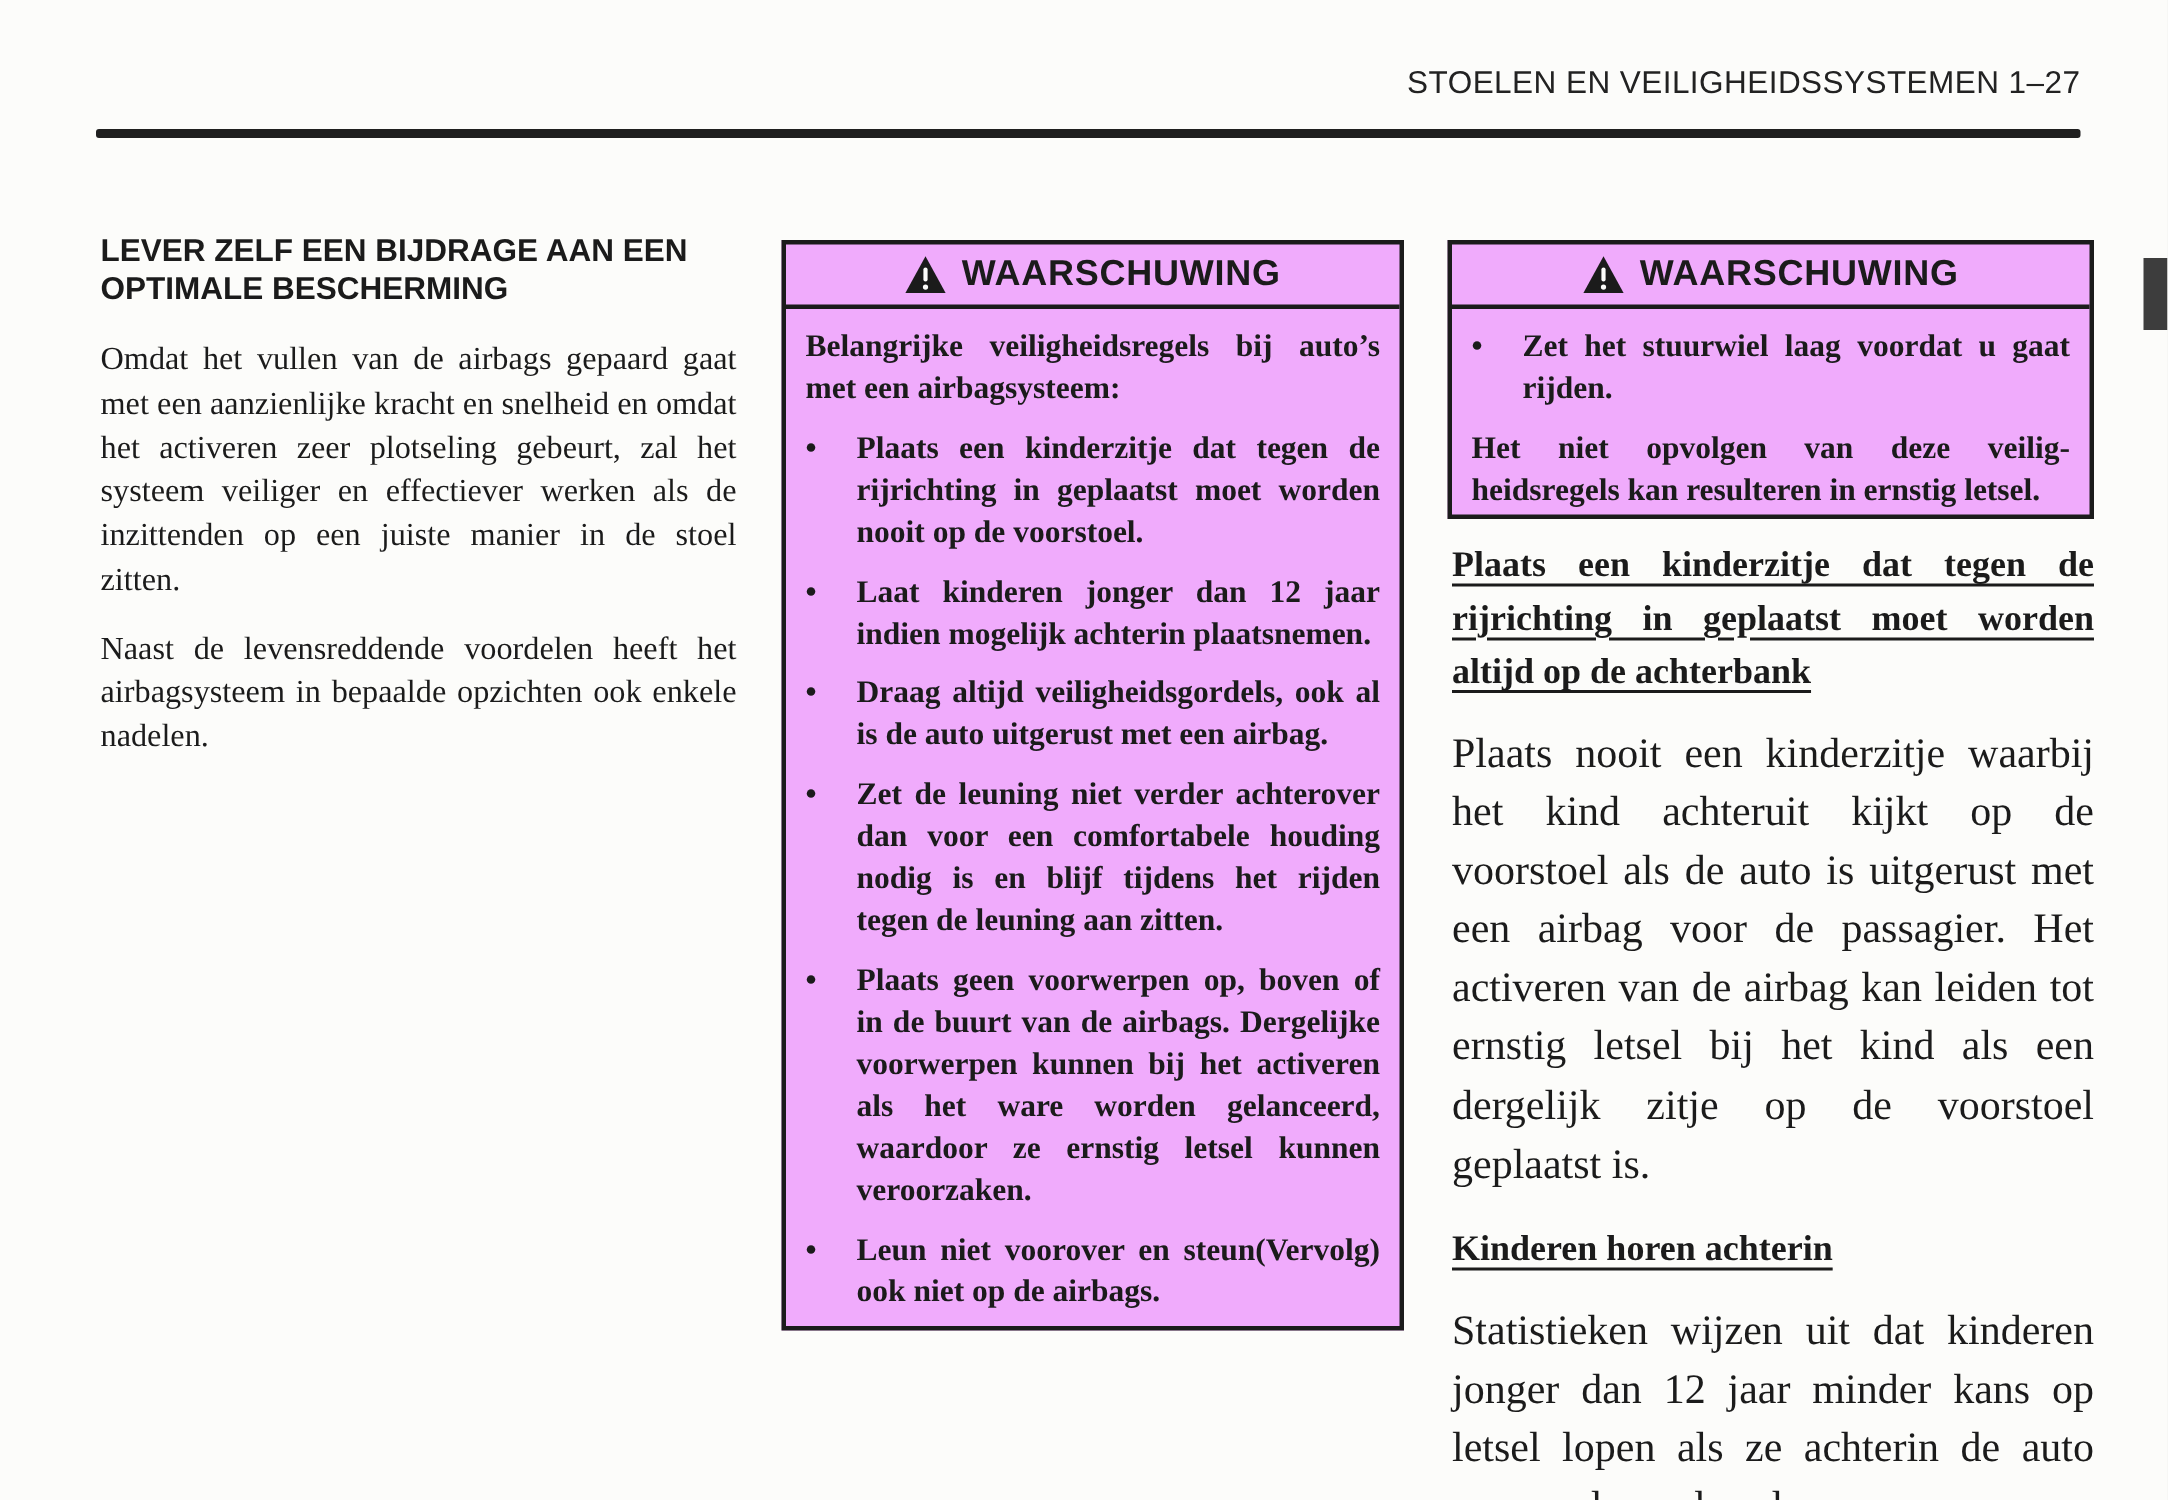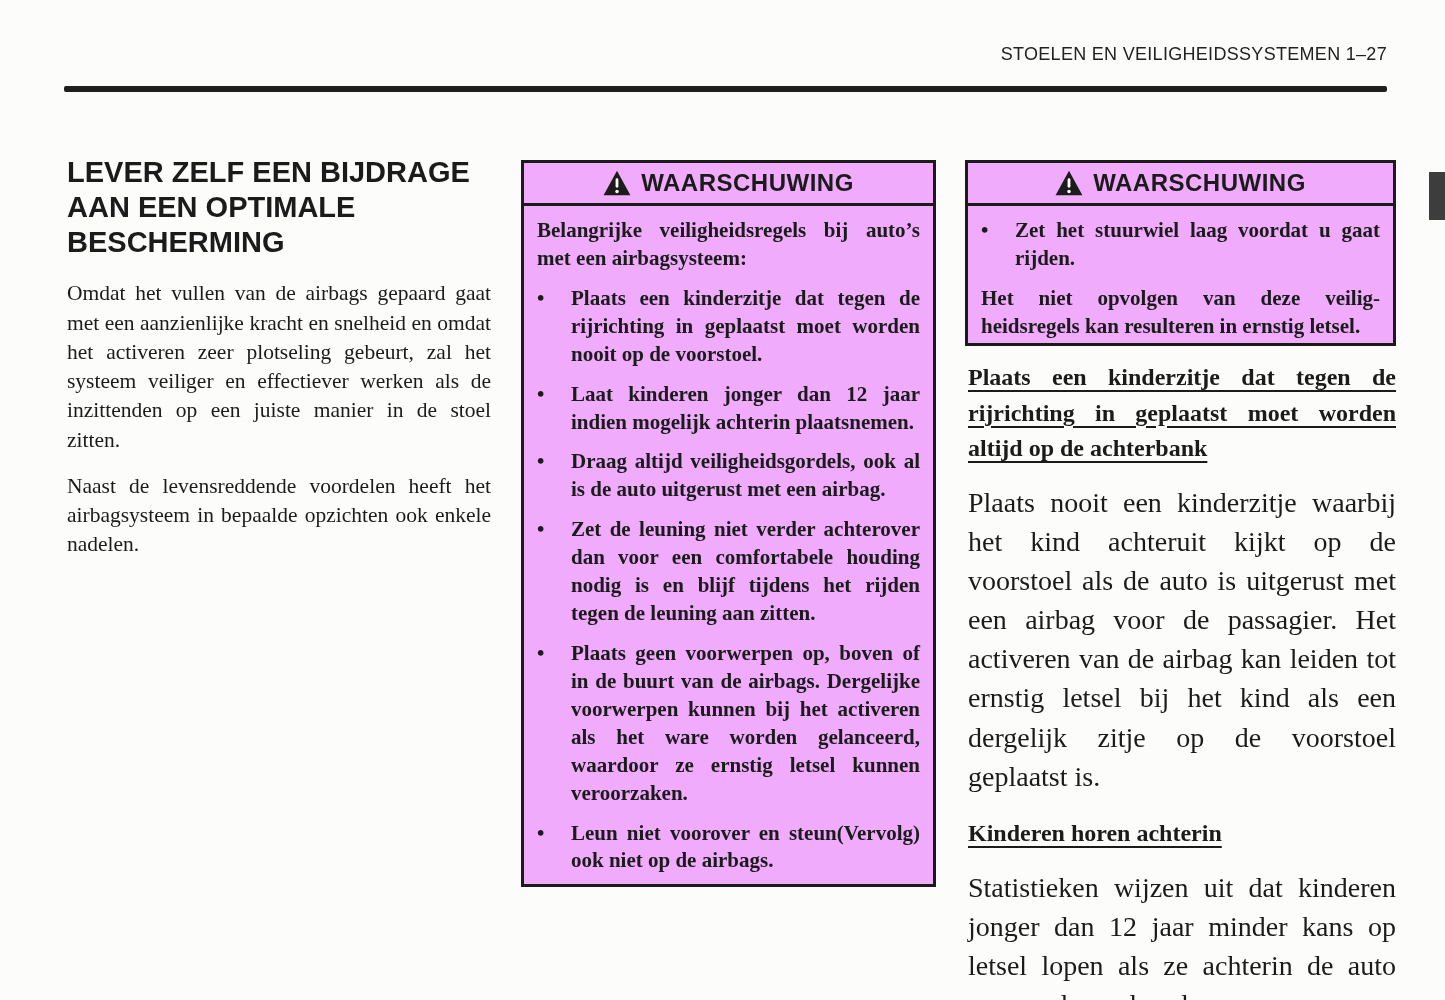--- a/index.html
+++ b/index.html
@@ -10,39 +10,39 @@
     margin:0 auto;
     background:#fcfcfa;
     color:#1b1b1b;
     font-family:"Liberation Serif", serif;
     overflow:hidden;
   }
   
   .header-title {
     position:absolute; top:44px; right:58px;
     font-family:"Liberation Sans", sans-serif;
-    font-size:18px; letter-spacing:0.3px;
+    font-size:21px; letter-spacing:0.3px;
     color:#222;
     white-space:nowrap;
   }
   .header-rule {
     position:absolute; left:64px; right:58px; top:86px;
     height:6px; background:#1f1f1f; border-radius:2px;
   }
   .edge-tab {
     position:absolute; right:0; top:172px;
     width:16px; height:48px; background:#3d3d3d;
   }
   
   .col-left {
     position:absolute; left:67px; top:155px; width:424px;
   }
   .col-left .section-heading {
     font-family:"Liberation Sans", sans-serif;
-    font-weight:bold; font-size:29px; line-height:1.2;
+    font-weight:bold; font-size:21px; line-height:1.2;
     margin:0 0 20px 0;
   }
   .body-para {
     font-size:21.5px; line-height:1.36; text-align:justify;
     margin:0 0 17px 0;
   }
   
   .warning-box {
     position:absolute;
     border:3px solid #1b1b1b;

